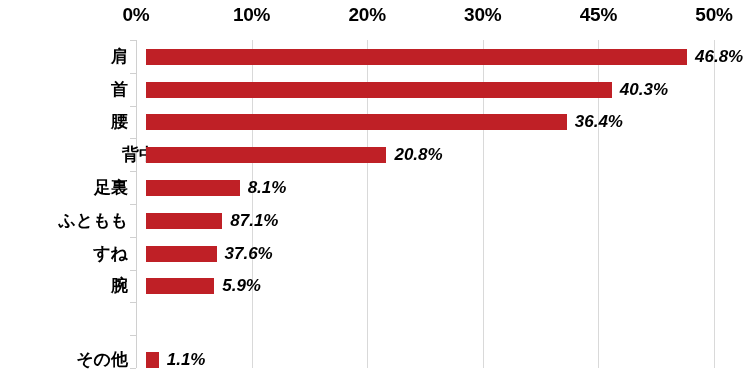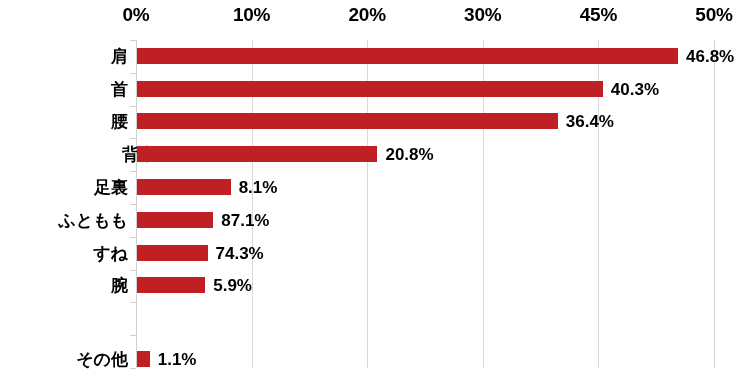--- a/index.html
+++ b/index.html
@@ -98,24 +98,25 @@
     width: 130px;
     text-align: right;
     font-size: 17px;
     font-weight: bold;
     color: #000000;
     white-space: nowrap;
     line-height: 1;
   }
   .bar-wrap {
     position: absolute;
-    left: 137px;
+    left: 146px;
     display: flex;
-    align-items: flex-start;
-    white-space: nowrap;
+    align-items: flex-end;
+    white-space: nowrap;
+    font-style: italic;
   }
   .bar {
     height: 16px;
     background: #bf2026;
     flex: 0 0 auto;
   }
   .bar-value {
     font-size: 17px;
     font-weight: bold;
     color: #000000;
@@ -202,21 +203,21 @@
         <div class="cat-label">ふともも</div>
         <div class="bar-wrap">
           <div class="bar" style="width: 76.296px; background: rgb(191, 32, 38);"></div>
           <div class="bar-value">87.1%</div>
         </div>
       </div>
       <div class="row" style="top: 196.8px; height: 32.8px;">
         <div class="cat-label">すね</div>
         <div class="bar-wrap">
           <div class="bar" style="width: 70.516px; background: rgb(191, 32, 38);"></div>
-          <div class="bar-value">74.3%</div>
+          <div class="bar-value">37.6%</div>
         </div>
       </div>
       <div class="row" style="top: 229.6px; height: 32.8px;">
         <div class="cat-label">腕</div>
         <div class="bar-wrap">
           <div class="bar" style="width: 68.204px; background: rgb(191, 32, 38);"></div>
           <div class="bar-value">5.9%</div>
         </div>
       </div>
       <div class="row" style="top: 262.4px; height: 32.8px; margin-top: 41px;">

